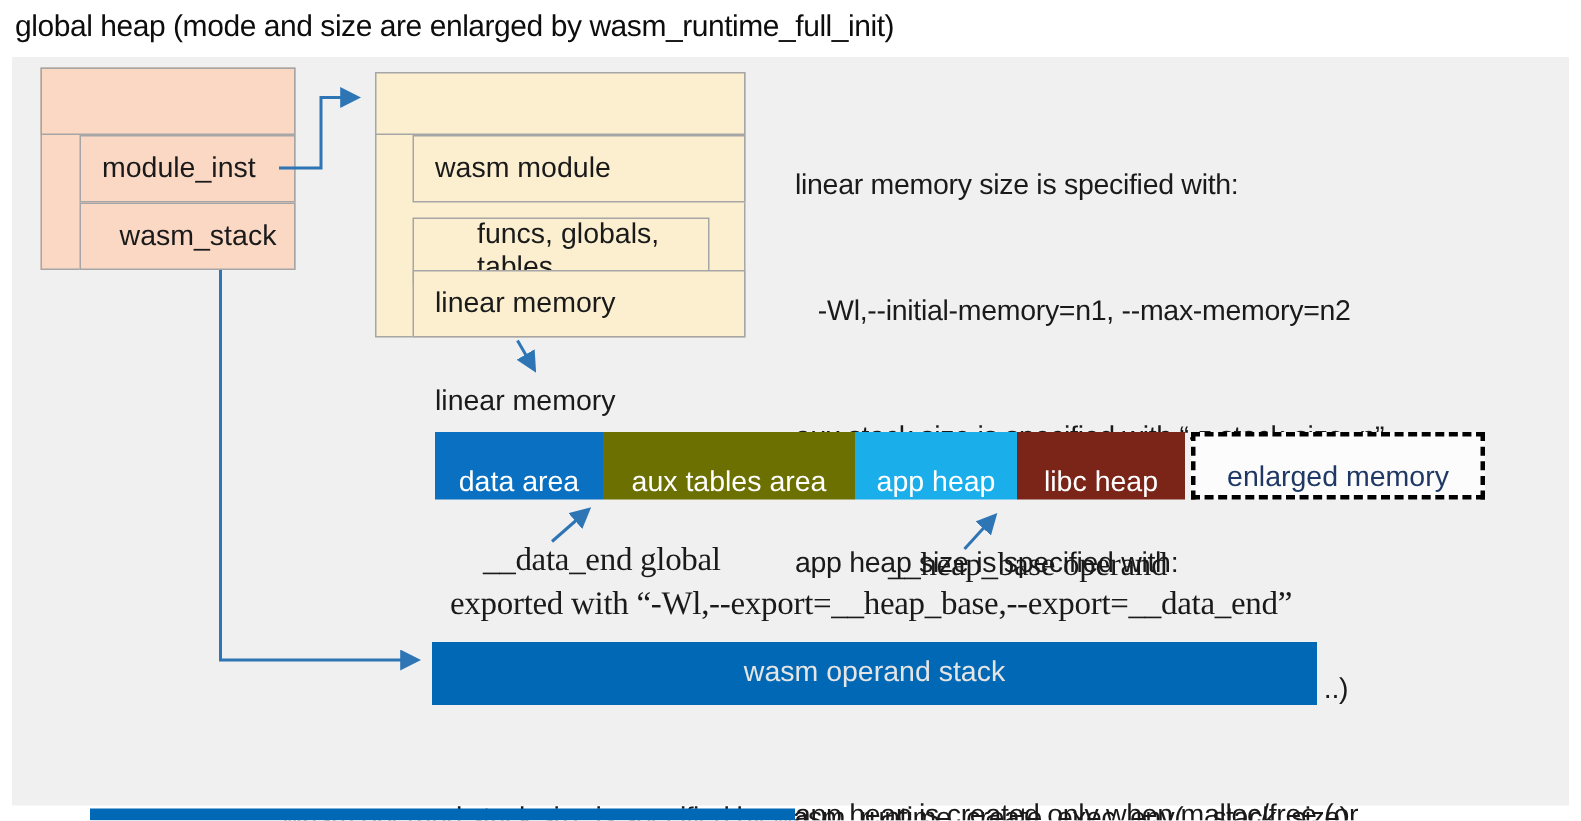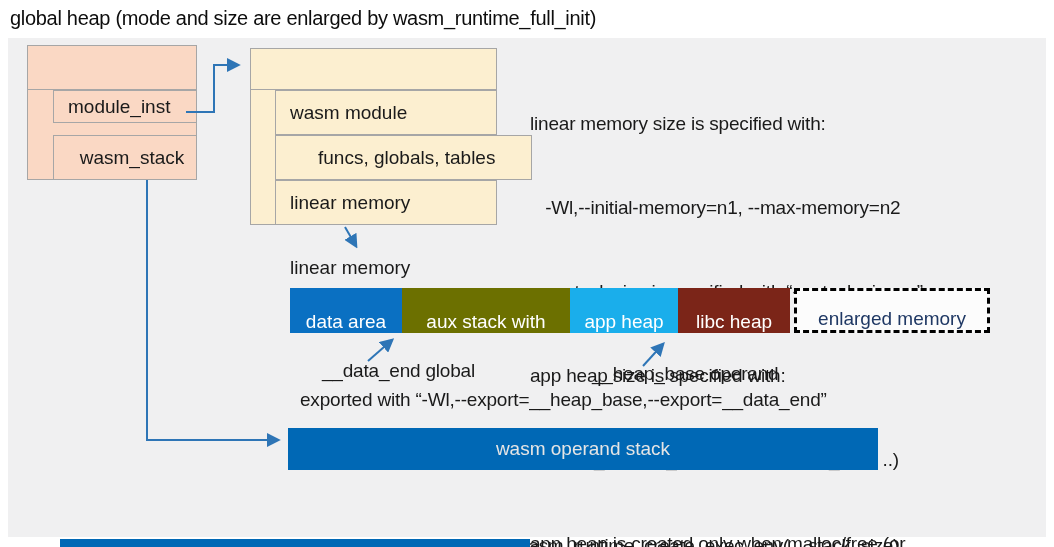--- a/index.html
+++ b/index.html
@@ -12,52 +12,52 @@
   .cream{background:#fcefd0;}
   .hdr{padding-left:14px;}
   .field{padding-left:14px;}
   .notes{position:absolute;font-size:19px;line-height:28px;white-space:pre;letter-spacing:-0.2px;}
   .notes-right{left:530px;top:54px;}
   .notes-bottom{left:188px;top:481px;line-height:26px;letter-spacing:-0.4px;}
   .lm-label{position:absolute;left:290px;top:257px;font-size:19px;}
   .seg{position:absolute;top:288px;height:45px;box-sizing:border-box;display:flex;align-items:flex-end;justify-content:center;font-size:19px;}
   .seg.dashed{border:3px dashed #000000;}
   .opstack{position:absolute;left:288px;top:428px;width:590px;height:42px;display:flex;align-items:center;justify-content:center;font-size:19px;color:#e5e5e5;}
-  .ann{position:absolute;font-size:19px;white-space:pre;letter-spacing:-0.2px;}
+  .ann{position:absolute;font-size:22px;white-space:pre;letter-spacing:-0.2px;font-family:Liberation Serif, serif;}
   .accent{position:absolute;left:60px;top:539px;width:470px;height:8px;}
   svg.overlay{position:absolute;left:0;top:0;width:1054px;height:547px;pointer-events:none;}
 </style>
 </head>
 <body>
 
 <div class="stage">
 
   <div class="title">global heap (mode and size are enlarged by wasm_runtime_full_init)</div>
 
   <div class="canvas"></div>
 
   <div class="box pink" style="left:27px;top:45px;width:170px;height:135px;align-items:flex-start;">
     <span class="hdr" style="line-height:44px;">exec_env</span>
   </div>
   <div class="box pink" style="left:27px;top:45px;width:170px;height:45px;"></div>
-  <div class="box pink field" style="left:53px;top:90px;width:144px;height:33px;">
+  <div class="box pink field" style="left:53px;top:90px;width:144px;height:45px;">
     <span>module_inst</span>
   </div>
   <div class="box pink field" style="left:53px;top:135px;width:144px;height:45px;justify-content:center;">
     <span>wasm_stack</span>
   </div>
 
   <div class="box cream" style="left:250px;top:48px;width:247px;height:177px;align-items:flex-start;">
     <span class="hdr" style="line-height:42px;">wasm module instance</span>
   </div>
   <div class="box cream" style="left:250px;top:48px;width:247px;height:42px;"></div>
   <div class="box cream field" style="left:275px;top:90px;width:222px;height:45px;">
     <span>wasm module</span>
   </div>
-  <div class="box cream field" style="left:275px;top:135px;width:257px;height:45px;padding-left:42px;">
+  <div class="box cream field" style="left:275px;top:145px;width:198px;height:45px;padding-left:42px;">
     <span>funcs, globals, tables</span>
   </div>
   <div class="box cream field" style="left:275px;top:180px;width:222px;height:45px;">
     <span>linear memory</span>
   </div>
 
   <div class="notes notes-right">
     <div>linear memory size is specified with:</div>
     <div>   -Wl,--initial-memory=n1, --max-memory=n2</div>
     <div>aux stack size is specified with “-z stack-size=n”</div>
@@ -66,21 +66,21 @@
     <div>app heap is created only when malloc/free (or</div>
     
   </div>
 
   <div class="lm-label">linear memory</div>
 
   <div class="seg" style="left: 290px; width: 112px; background: rgb(10, 112, 194);" title="data area">
     <span style="color: rgb(255, 255, 255);">data area</span>
   </div>
   <div class="seg" style="left: 402px; width: 168px; background: rgb(108, 112, 0);" title="aux stack area">
-    <span style="color: rgb(255, 255, 255);">aux stack with</span>
+    <span style="color: rgb(255, 255, 255);">aux tables area</span>
   </div>
   <div class="seg" style="left: 570px; width: 108px; background: rgb(26, 174, 235);" title="app heap">
     <span style="color: rgb(255, 255, 255);">app heap</span>
   </div>
   <div class="seg" style="left: 678px; width: 112px; background: rgb(123, 37, 24);" title="libc heap">
     <span style="color: rgb(255, 255, 255);">libc heap</span>
   </div>
   <div class="seg dashed" style="left: 794px; width: 196px; background: rgb(252, 252, 252);" title="enlarged memory">
     <span style="color: rgb(31, 56, 100);">enlarged memory</span>
   </div>

